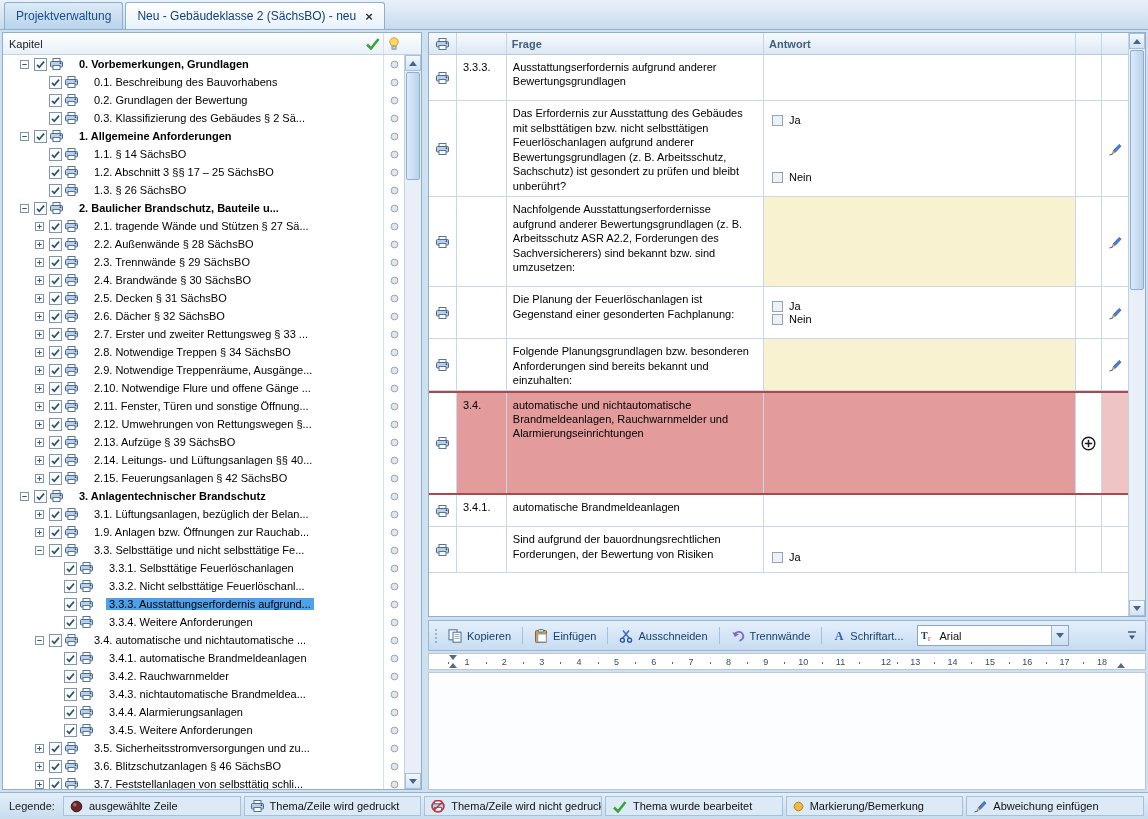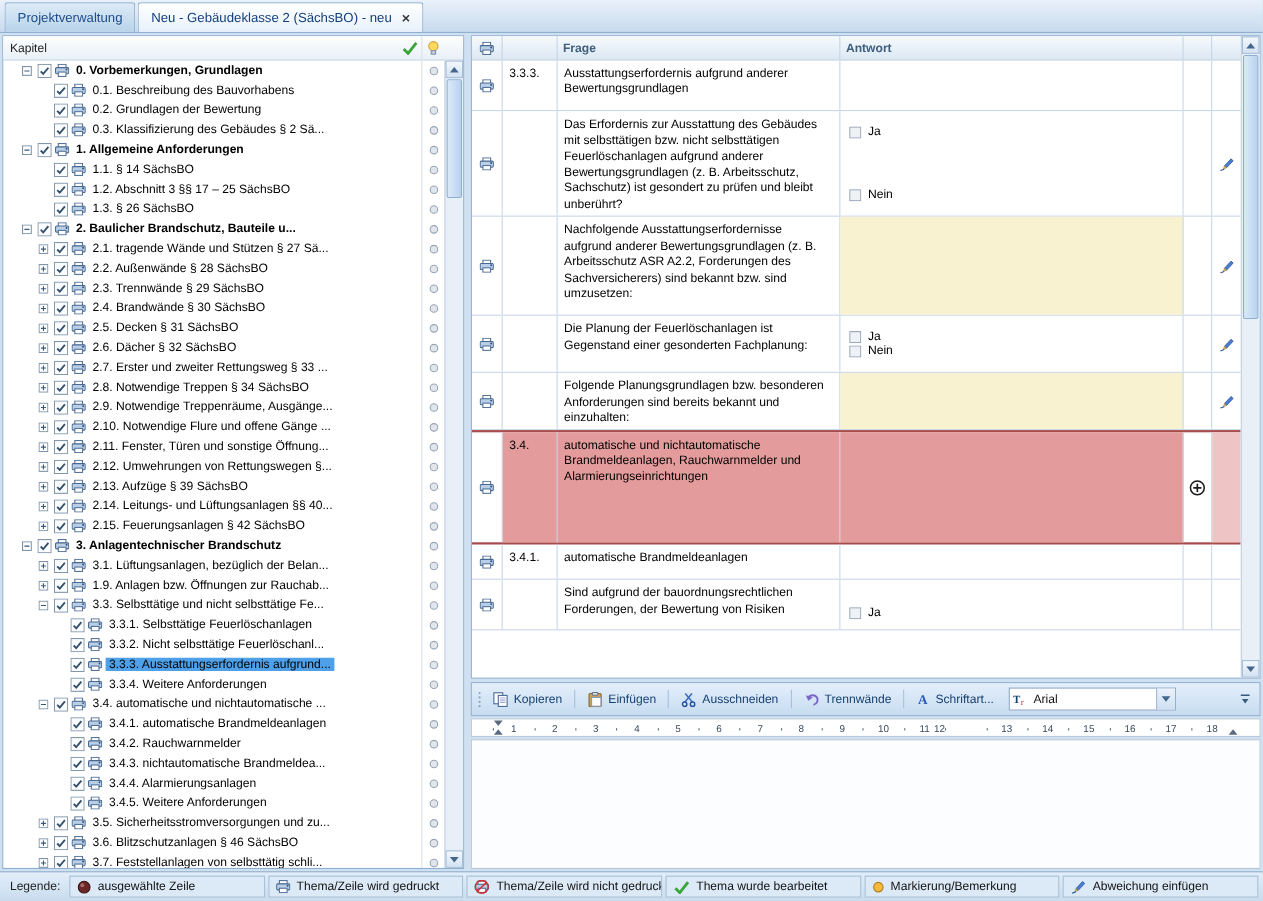--- a/index.html
+++ b/index.html
@@ -23,21 +23,21 @@
   .tree-header { position:absolute; top:0; left:0; right:0; height:22px; padding-right:17px;
     background:linear-gradient(#fdfefe,#e8f0f8); border-bottom:1px solid #c2d2e2;
     display:flex; align-items:center; color:#222; }
   .th-label { flex:1; padding-left:6px; }
   .th-c { width:22px; display:flex; justify-content:center; align-items:center; }
   .th-d { width:21px; display:flex; justify-content:center; align-items:center; border-left:1px solid #d6e0ec; align-self:stretch; }
   .tree-body { position:absolute; top:22px; left:0; right:17px; bottom:0; overflow:hidden; }
   .tree-row { height:18px; display:flex; align-items:center; white-space:nowrap; }
   .tg,.cb,.pr { flex:none; display:flex; align-items:center; justify-content:center; }
   .tg { width:15px; } .cb { width:16px; } .pr { width:16px; }
-  .lab { flex:1; overflow:hidden; padding-left:2px; }
+  .lab { flex:1; overflow:hidden; padding-left:12px; }
   .lab-text { padding:1px 3px; }
   .tree-row.bold .lab-text { font-weight:bold; }
   .tree-row.selected .lab-text { background:#4ea0e8; color:#000; }
   .ccol { width:22px; flex:none; align-self:stretch; }
   .dcol { width:21px; flex:none; align-self:stretch; border-left:1px solid #d6e0ec;
     display:flex; align-items:center; justify-content:center; }
 
   
   .vscroll { position:absolute; width:17px; background:#e9eff7; border-left:1px solid #c2d2e2; }
   .tree-scrollbar { top:22px; right:0; bottom:0; }
@@ -1671,21 +1671,21 @@
           <span class="rnum" style="left: 262.1px;">7</span>
           <span class="rtick" style="left: 243.4px;"></span>
           <span class="rnum" style="left: 299.45px;">8</span>
           <span class="rtick" style="left: 280.75px;"></span>
           <span class="rnum" style="left: 336.8px;">9</span>
           <span class="rtick" style="left: 318.1px;"></span>
           <span class="rnum" style="left: 374.15px;">10</span>
           <span class="rtick" style="left: 355.45px;"></span>
           <span class="rnum" style="left: 411.5px;">11</span>
           <span class="rtick" style="left: 392.8px;"></span>
-          <span class="rnum" style="left: 425px;">12</span>
+          <span class="rnum" style="left: 457px;">12</span>
           <span class="rtick" style="left: 430.15px;"></span>
           <span class="rnum" style="left: 486.2px;">13</span>
           <span class="rtick" style="left: 467.5px;"></span>
           <span class="rnum" style="left: 523.55px;">14</span>
           <span class="rtick" style="left: 504.85px;"></span>
           <span class="rnum" style="left: 560.9px;">15</span>
           <span class="rtick" style="left: 542.2px;"></span>
           <span class="rnum" style="left: 598.25px;">16</span>
           <span class="rtick" style="left: 579.55px;"></span>
           <span class="rnum" style="left: 635.6px;">17</span>

